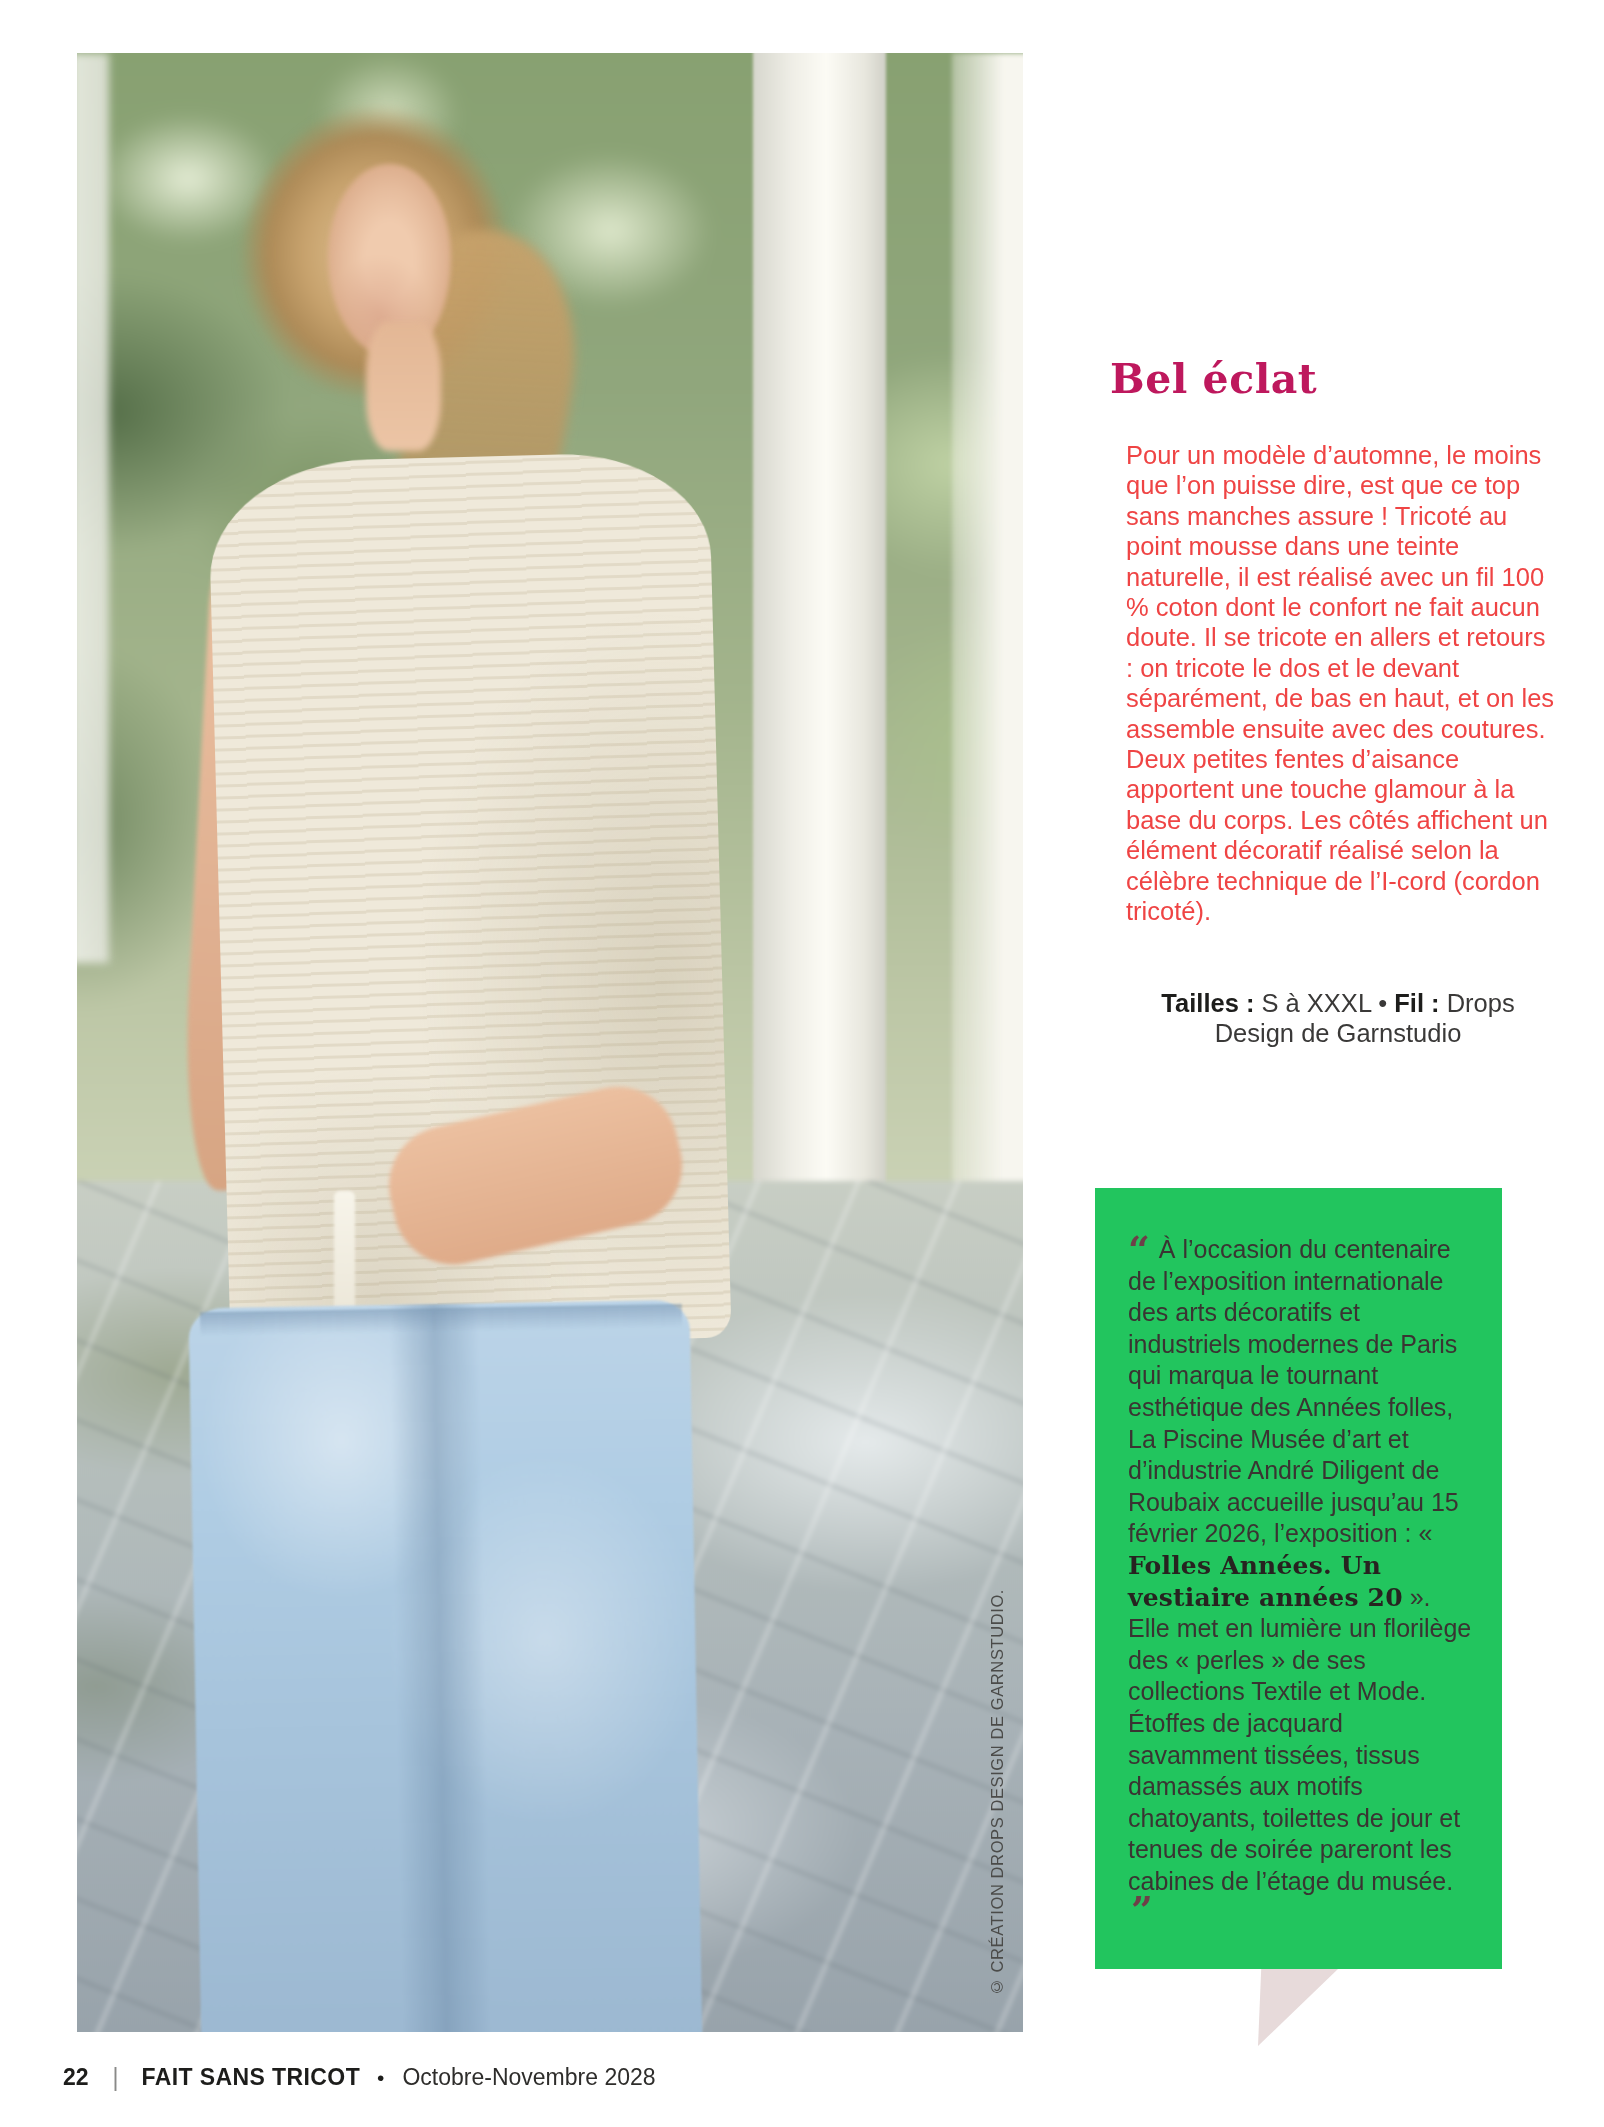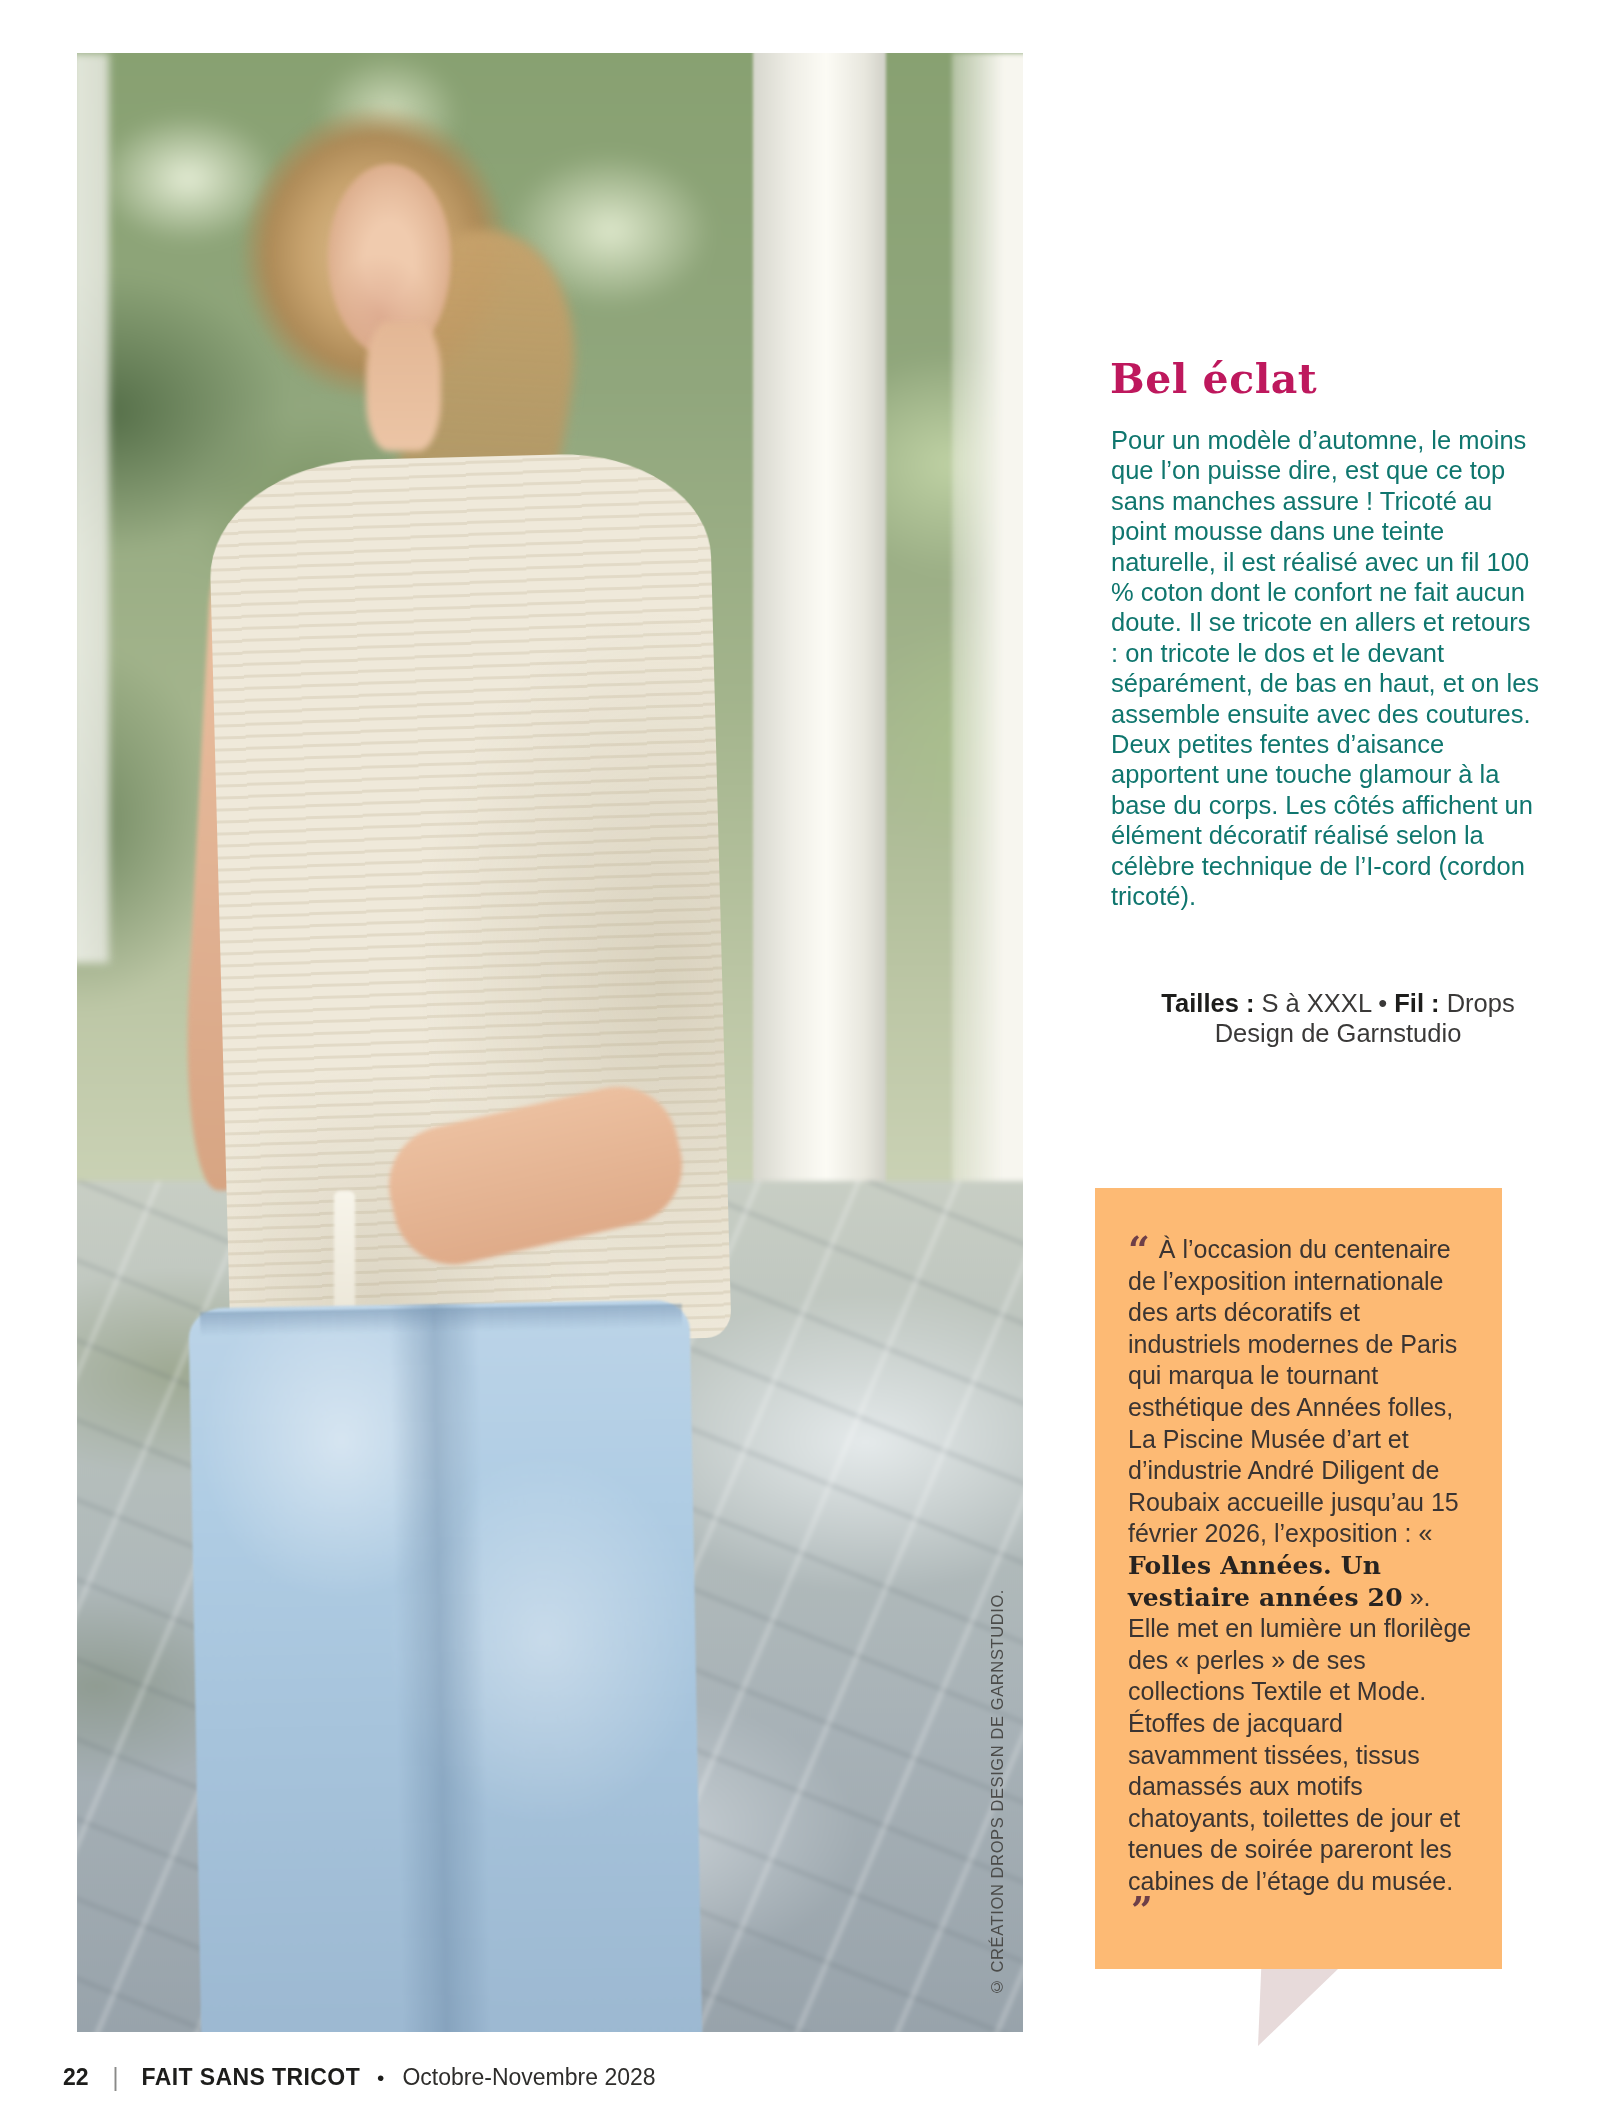--- a/index.html
+++ b/index.html
@@ -154,34 +154,34 @@
   }
 
   
   .article{position:absolute;left:1110px;top:0;width:432px;}
   .title{
     position:absolute;left:0;top:356px;margin:0;
     font-family:"DejaVu Serif",serif;font-weight:700;
     font-size:41px;line-height:46px;color:#be185d;letter-spacing:.5px;
   }
   .bodytext{
-    position:absolute;left:0;top:424px;margin:1px;width:432px;
-    font-size:25.5px;line-height:30.4px;color:#0f766e;
+    position:absolute;left:0;top:424px;margin:16px;width:432px;
+    font-size:25.5px;line-height:30.4px;color:#ef4444;
   }
   .specs{
     position:absolute;left:8px;top:984px;margin:4px;width:432px;
     font-size:25.5px;line-height:30.4px;color:#3a3938;text-align:center;
   }
   .specs b{color:#1d1d1b;}
 
   
   .quote{
     position:absolute;left:1095px;top:1188px;width:407px;min-height:679px;
     box-sizing:border-box;padding:46px 30px 40px 33px;
-    background:#fdba74;
+    background:#22c55e;
     font-size:25px;line-height:31.6px;color:#3a3432;
   }
   .quote::after{
     content:"";position:absolute;left:163px;top:100%;width:80px;height:77px;
     background:#e7dada;
     clip-path:polygon(4% 0,100% 0,0 100%);
   }
   .qmark{
     font-family:"DejaVu Serif",serif;font-weight:700;
     font-size:38px;line-height:0;color:#6e3f48;

